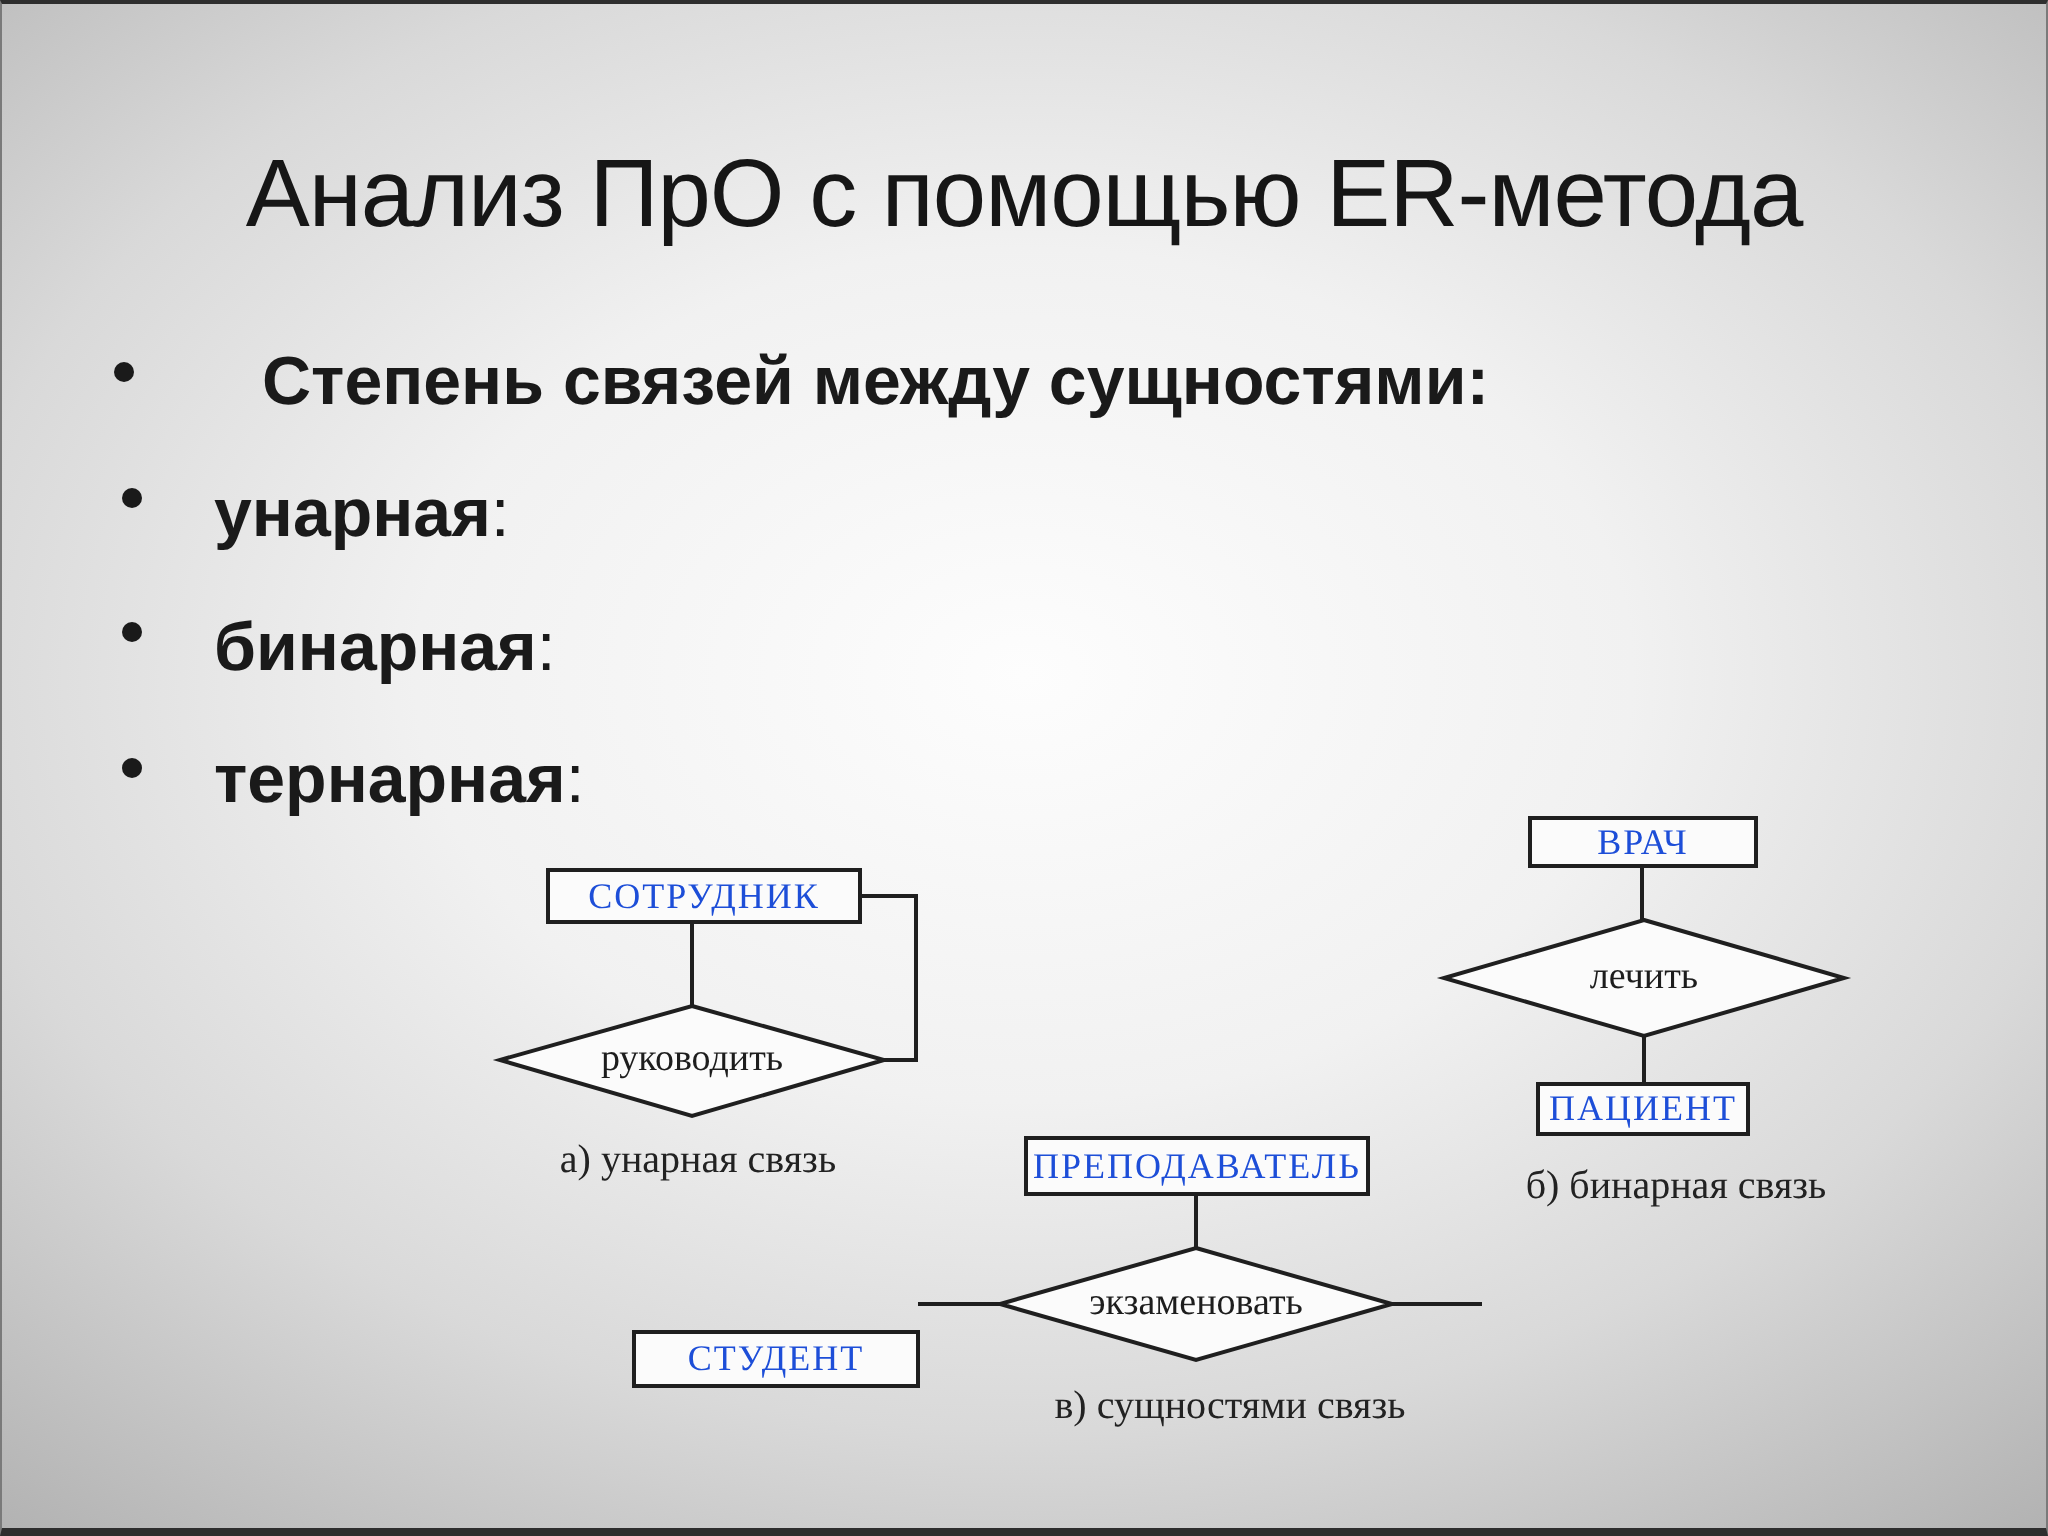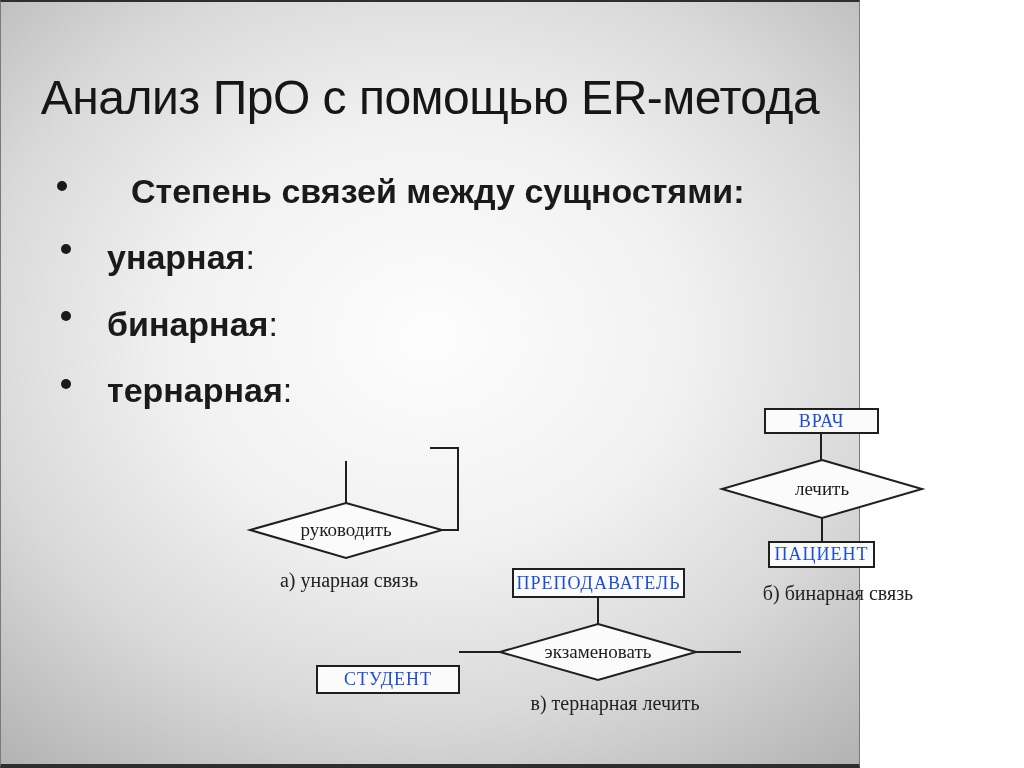--- a/index.html
+++ b/index.html
@@ -1,20 +1,20 @@
 <!DOCTYPE html>
 <html><head>
 <meta charset="utf-8">
 <style>
   html, body { margin: 0; padding: 0; }
   body { width: 1024px; height: 768px; overflow: hidden; }
 
   .slide {
     position: relative;
-    width: 860px;
+    width: 1024px;
     height: 768px;
     box-sizing: border-box;
     background:
       radial-gradient(ellipse 85% 80% at 50% 44%,
         #fdfdfd 0%, #f1f1f1 35%, #d9d9d9 62%, #bcbcbc 84%, #a7a7a7 100%);
     border-top: 2px solid #2e2e2e;
     border-bottom: 4px solid #2e2e2e;
     border-left: 1px solid #7a7a7a;
     border-right: 1px solid #7a7a7a;
     font-family: "Liberation Sans", sans-serif;
@@ -122,26 +122,27 @@
       <polygon points="821,458 921,487 821,516 721,487" fill="#fbfbfb"></polygon>
     </g>
     <g stroke="#1f1f1f" stroke-width="2" fill="none">
       <line x1="597" y1="595" x2="597" y2="624"></line>
       <line x1="458" y1="650" x2="501" y2="650"></line>
       <line x1="693" y1="650" x2="740" y2="650"></line>
       <polygon points="597,622 695,650 597,678 499,650" fill="#fbfbfb"></polygon>
     </g>
   </svg>
 
+  <div class="entity-box" style="left:272px; top:432px; width:158px; height:28px;">СОТРУДНИК</div>
   <div class="relation-label" style="left:265px; top:517px; width:160px;">руководить</div>
   <div class="caption" style="left:248px; top:567px; width:200px;">а) унарная связь</div>
 
   <div class="entity-box" style="left:763px; top:406px; width:115px; height:26px;">ВРАЧ</div>
   <div class="relation-label" style="left:741px; top:476px; width:160px;">лечить</div>
   <div class="entity-box" style="left:767px; top:539px; width:107px; height:27px;">ПАЦИЕНТ</div>
   <div class="caption" style="left:737px; top:580px; width:200px;">б) бинарная связь</div>
 
   <div class="entity-box" style="left:511px; top:566px; width:173px; height:30px;">ПРЕПОДАВАТЕЛЬ</div>
   <div class="entity-box" style="left:315px; top:635px; width:144px; height:29px;margin-top:28px;">СТУДЕНТ</div>
   <div class="relation-label" style="left:517px; top:639px; width:160px;">экзаменовать</div>
-  <div class="caption" style="left:514px; top:690px; width:200px;">в) тернарная лечить</div>
+  <div class="caption" style="left:514px; top:690px; width:200px;">в) сущностями связь</div>
 
 </div>
 
 </body></html>

